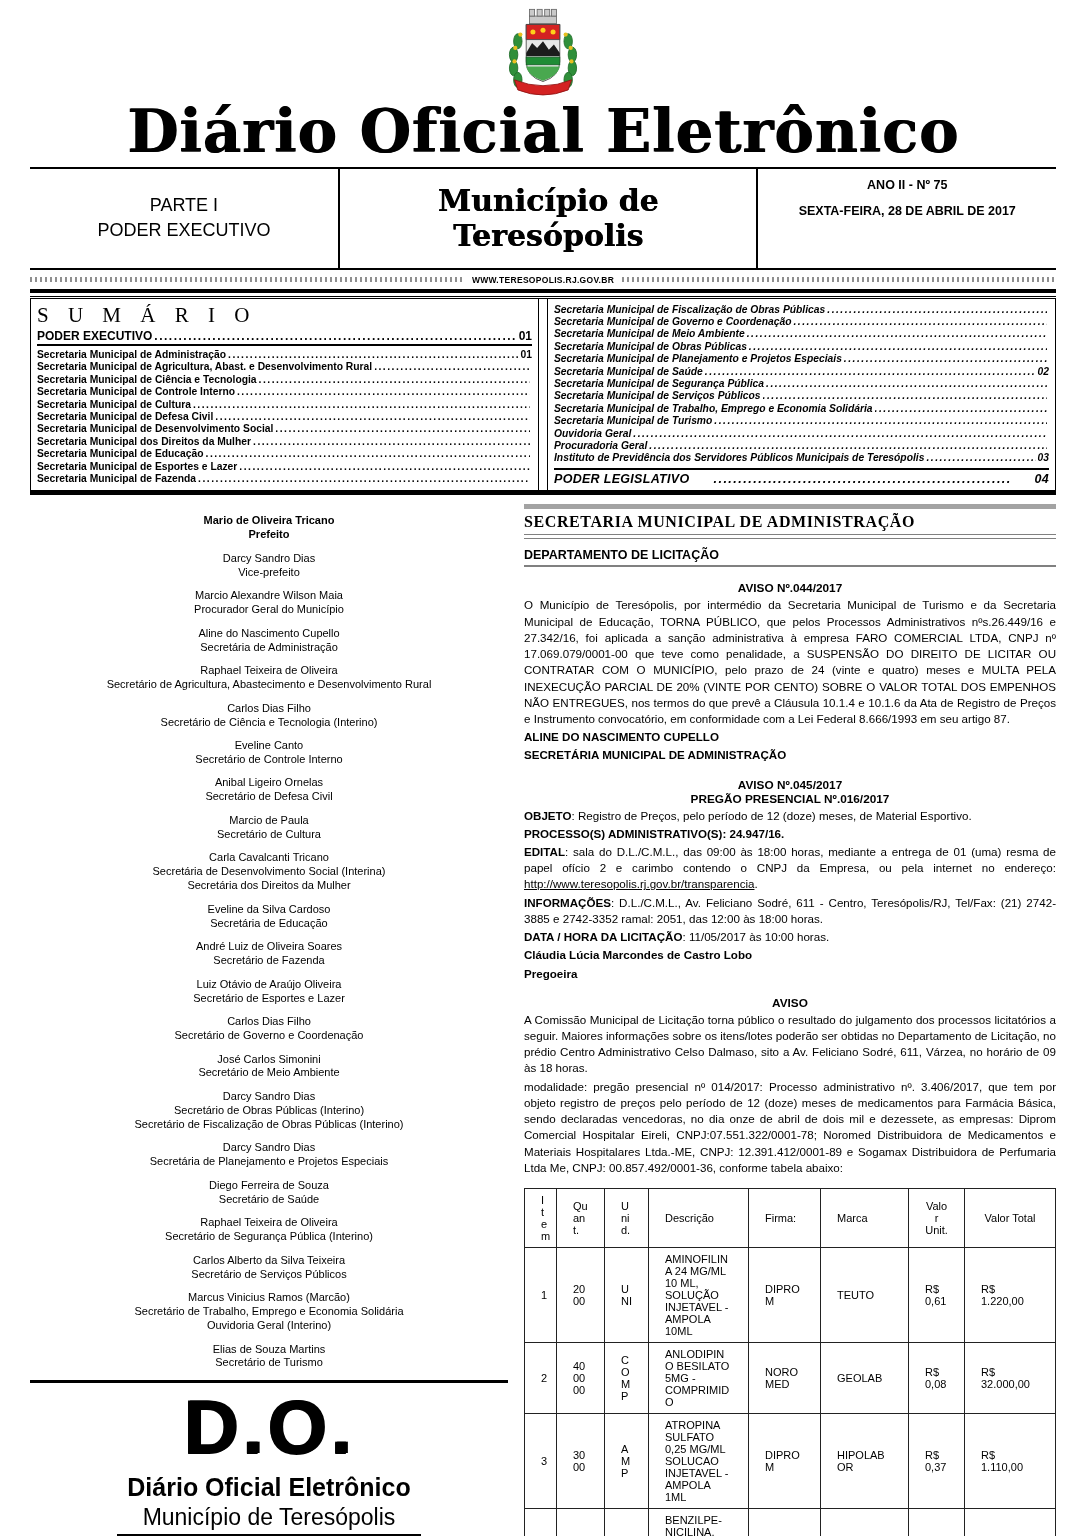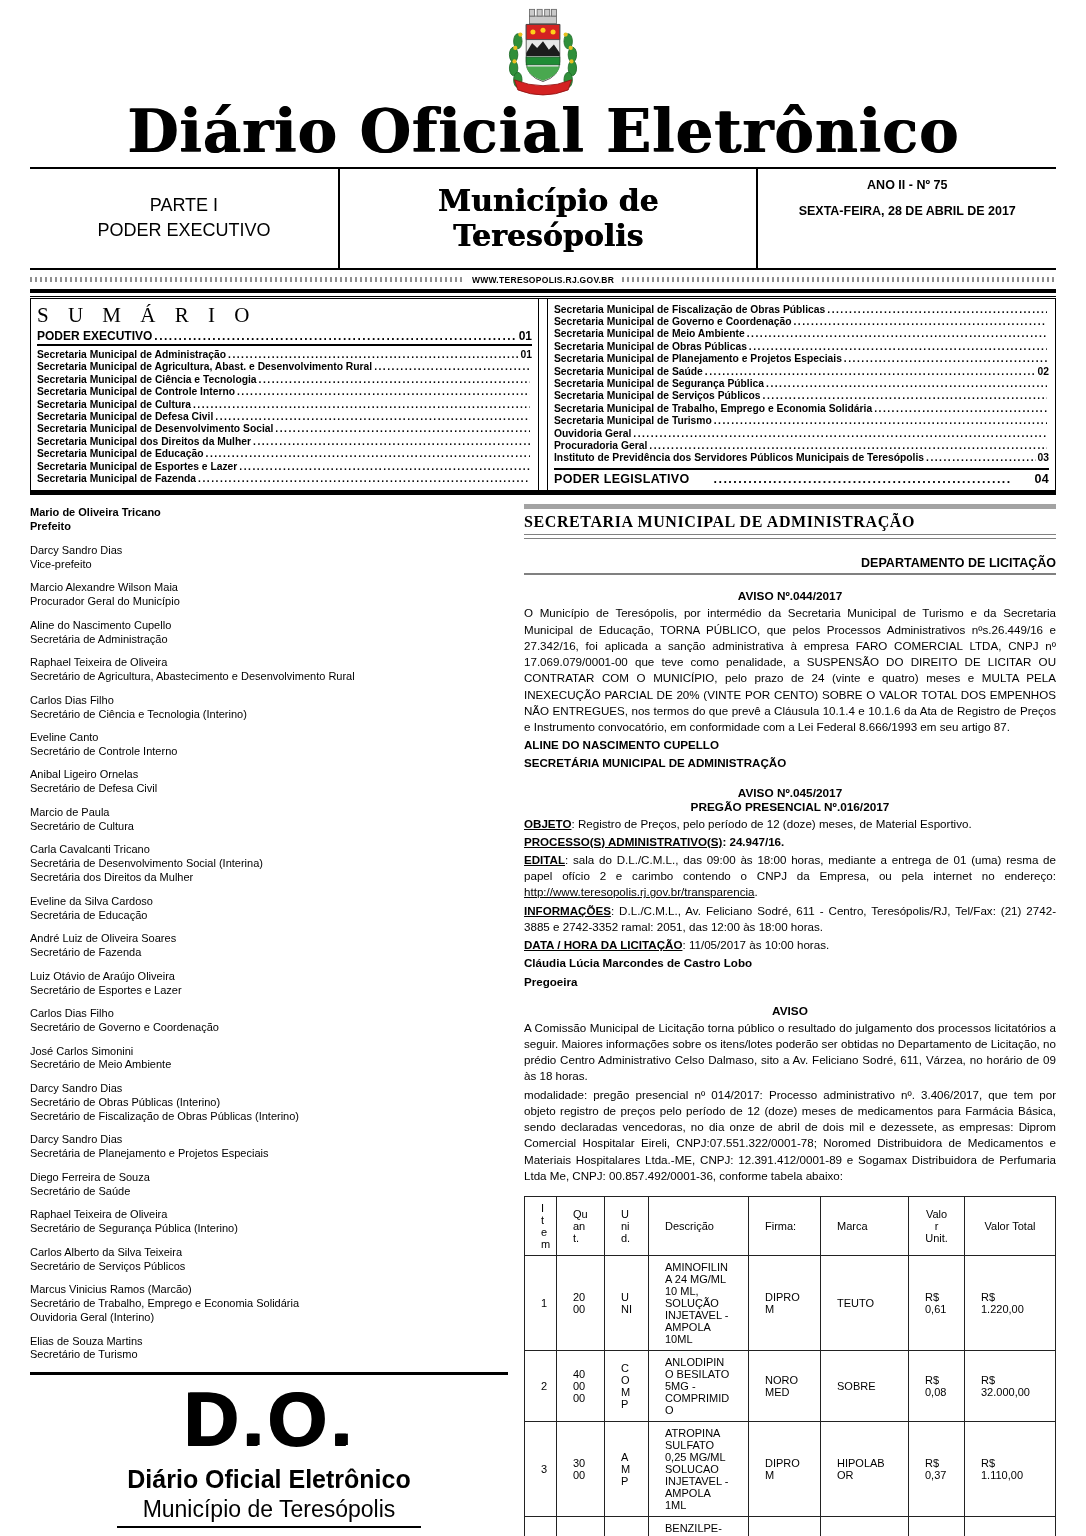--- a/index.html
+++ b/index.html
@@ -26,52 +26,52 @@
   
   .summary{display:flex;gap:8px;border-top:3px double #000;border-bottom:5px solid #000;margin-top:3px;}
   .sum-col{flex:1;min-width:0;border-left:1px solid #000;border-right:1px solid #000;padding:3px 6px 5px;}
   .sum-title{font-family:"Liberation Serif",serif;font-size:21px;letter-spacing:7px;margin:1px 0 2px;}
   .toc-row{display:flex;align-items:baseline;font-weight:bold;font-size:10.3px;line-height:12.4px;}
   .toc-label{white-space:nowrap;}
   .dots{flex:1 1 auto;overflow:hidden;white-space:nowrap;margin:0 2px;min-width:8px;}
   .dots::after{content:"......................................................................................................................................................................................";letter-spacing:1.5px;}
   .pg{white-space:nowrap;}
   .exec-row{font-size:12px;border-bottom:2px solid #000;padding-bottom:2px;margin-bottom:3px;}
-  .rpad{padding-top:5px;}
+  .rpad{padding-top:5px;font-style:italic;}
   .leg-row{border-top:2px solid #000;margin-top:3px;padding-top:3px;font-size:12.5px;letter-spacing:.3px;gap:22px;}
 
   
   .main{display:flex;gap:16px;margin-top:9px;}
   .left-col{width:478px;flex:none;}
   .right-col{flex:1;min-width:0;}
 
-  .officials{font-size:11px;line-height:1.27;margin-top:2px;}
+  .officials{text-align:center;font-size:11px;line-height:1.27;margin-top:10px;}
   .official{margin-bottom:9.5px;}
   .official:first-of-type{font-weight:bold;}
   .o-role{white-space:pre-line;}
 
   .do-sep{border-top:3px solid #000;margin:2px 0 6px;}
   .do-big{font-size:76px;font-weight:bold;text-align:center;letter-spacing:4px;line-height:1;
           text-shadow:2px 0 0 #000,0 1px 0 #000;}
   .do-line1{font-weight:bold;font-size:25px;text-align:center;margin-top:8px;}
   .do-line2{font-size:23px;text-align:center;width:fit-content;margin:2px auto 0;
             padding:0 26px 3px;border-bottom:2px solid #000;}
   .law-box{width:fit-content;margin:9px auto 0;border:2px solid #000;font-weight:bold;
            font-size:12.5px;padding:2px 14px;}
 
   
   .graybar{height:5px;background:#a3a3a3;}
   .sec-title{font-family:"Liberation Serif",serif;font-weight:bold;font-size:16px;letter-spacing:.6px;
              padding:4px 0 3px;}
   .dblline{border-top:1px solid #808080;border-bottom:1px solid #808080;height:3px;}
-  .dept{font-weight:bold;text-align:right;font-size:12.5px;padding:16px 0 3px;border-bottom:2px solid #808080;margin-top:1px;}
+  .dept{font-weight:bold;text-align:left;font-size:12.5px;padding:8px 0 3px;border-bottom:2px solid #808080;margin-top:1px;}
   .center-b{text-align:center;font-weight:bold;font-size:11.8px;}
   .mt14{margin-top:14px;} .mt4{margin-top:4px;}
   .p{font-size:11.6px;line-height:1.4;text-align:justify;margin:2px 0 0;}
-  .lbl{font-weight:bold;text-decoration:underline;}
+  .lbl{font-weight:bold;}
   .b{font-weight:bold;}
   .link{color:#000;text-decoration:underline;overflow-wrap:anywhere;}
 
   .rtable{width:100%;border-collapse:collapse;table-layout:fixed;margin-top:12px;font-size:11px;}
   .rtable th,.rtable td{border:1px solid #222;padding:5px 16px;vertical-align:middle;text-align:left;
         overflow-wrap:break-word;}
   .rtable th{font-weight:normal;white-space:pre-line;}
   .rtable th:nth-child(7),.rtable th:nth-child(8){text-align:center;}
 </style>
 </head>
@@ -502,21 +502,21 @@
               <td>R$ 0,61</td>
               <td>R$ 1.220,00</td>
             </tr>
 
             <tr>
               <td>2</td>
               <td>400000</td>
               <td>COMP</td>
               <td>ANLODIPINO BESILATO 5MG - COMPRIMIDO</td>
               <td>NOROMED</td>
-              <td>SOBRE</td>
+              <td>GEOLAB</td>
               <td>R$ 0,08</td>
               <td>R$ 32.000,00</td>
             </tr>
 
             <tr>
               <td>3</td>
               <td>3000</td>
               <td>AMP</td>
               <td>ATROPINA SULFATO 0,25 MG/ML SOLUCAO INJETAVEL - AMPOLA 1ML</td>
               <td>DIPROM</td>

